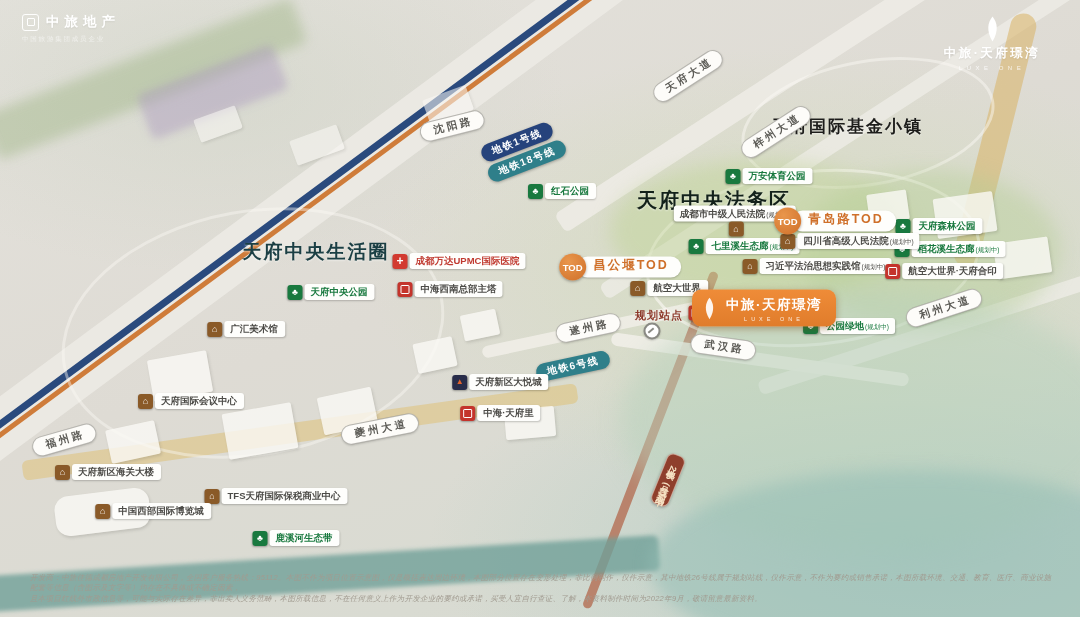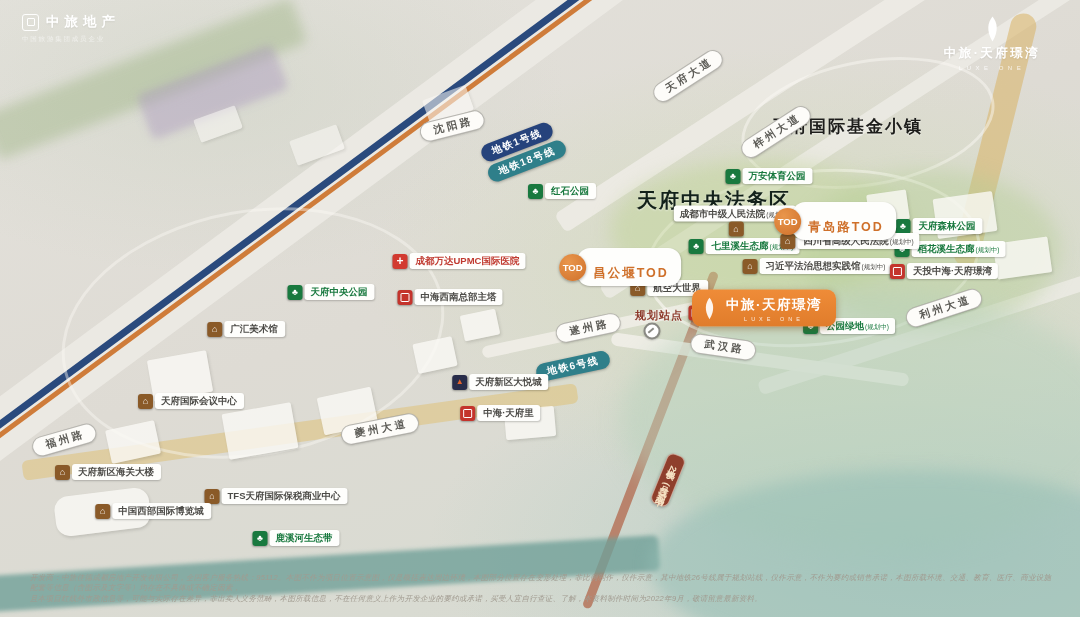--- a/index.html
+++ b/index.html
@@ -43,21 +43,21 @@
   .poi.n .ic{background:#282c49;color:#e0622c;font-size:8px;}
   .poi.h .ic{background:#d23a30;font-size:12px;font-weight:800;}
   .poi.h .pill{color:#c03a30;}
   .poi.icr .ic{margin-right:0;margin-left:2px;order:2;}
   
   .tod{position:absolute;display:flex;align-items:center;transform:translate(-50%,-50%);}
   .tod .badge{width:27px;height:27px;border-radius:50%;z-index:2;flex:none;
               background:radial-gradient(circle at 35% 30%,#e9964c,#cf702a);color:#fff;
               font-weight:800;font-size:9.5px;display:flex;align-items:center;justify-content:center;
               box-shadow:0 1px 3px rgba(0,0,0,.35);}
-  .tod .pill{background:#fefefc;border-radius:13px;padding:17px 12px 4px 16px;margin-left:-9px;
+  .tod .pill{background:#fefefc;border-radius:13px;padding:0 12px 4px 16px;margin-left:-9px;
              color:#cf702a;font-weight:800;font-size:12.5px;letter-spacing:2px;white-space:nowrap;
              box-shadow:0 1px 2px rgba(0,0,0,.22);}
   
   .banner{position:absolute;transform:translate(-50%,-50%);background:linear-gradient(#ef8c38,#e07c2b);
           border-radius:9px;padding:6px 14px 5px 34px;color:#fff;text-align:center;
           box-shadow:0 2px 7px rgba(120,70,20,.45);}
   .banner .nm{font-size:13.5px;font-weight:800;letter-spacing:1.5px;white-space:nowrap;}
   .banner .sub{font-size:5.5px;letter-spacing:4px;color:rgba(255,255,255,.85);margin-top:2px;}
   .banner svg{position:absolute;left:11px;top:50%;transform:translateY(-50%);}
   
@@ -134,20 +134,21 @@
     <div class="tg">中国旅游集团成员企业</div>
   </div>
   <div class="logo-r">
     <svg width="15" height="26" viewBox="0 0 24 40" style="display:block;margin:0 auto;">
       <path d="M12 0 C20 10 22 23 12 40 C2 23 4 10 12 0 Z" fill="#ffffff"></path>
     </svg>
     <div class="nm">中旅·天府璟湾</div>
     <div class="sub">LUXE ONE</div>
   </div>
 
+  <div class="area ctr" style="left:316px;top:252px;font-size:19px;color:#1b3f44;">天府中央生活圈</div>
   <div class="area ctr" style="left:714px;top:200px;font-size:20px;color:#13211a;">天府中央法务区</div>
   <div class="area ctr" style="left:847px;top:126px;font-size:17px;color:#1d1d1b;">天府国际基金小镇</div>
 
   <div class="road" style="left:452px;top:126px;transform:translate(-50%,-50%) rotate(-14deg);">沈阳路</div>
   <div class="road" style="left:688px;top:76px;transform:translate(-50%,-50%) rotate(-33deg);">天府大道</div>
   <div class="road" style="left:776px;top:132px;transform:translate(-50%,-50%) rotate(-33deg);">梓州大道</div>
   <div class="road" style="left:588px;top:328px;transform:translate(-50%,-50%) rotate(-12deg);">遂州路</div>
   <div class="road" style="left:723px;top:347px;transform:translate(-50%,-50%) rotate(8deg);">武汉路</div>
   <div class="road" style="left:944px;top:308px;transform:translate(-50%,-50%) rotate(-18deg);">利州大道</div>
   <div class="road" style="left:64px;top:440px;transform:translate(-50%,-50%) rotate(-16deg);">福州路</div>
@@ -272,42 +273,42 @@
       </span>
   </div>
   <div class="poi b" style="left:153px;top:511px;">
     <span class="ic">⌂</span>
     <span class="pill">
         <span>中国西部国际博览城</span>
         <span class="sfx"></span>
       </span>
   </div>
 
-  <div class="poi r" style="left:450px;top:297px;justify-content:space-between;">
+  <div class="poi r" style="left:450px;top:289px;justify-content:space-between;">
     <span class="ic">
         <span class="sq"></span>
       </span>
     <span class="pill">
         <span>中海西南总部主塔</span>
       </span>
   </div>
   <div class="poi r" style="left:500px;top:413px;">
     <span class="ic">
         <span class="sq"></span>
       </span>
     <span class="pill">
         <span>中海·天府里</span>
       </span>
   </div>
   <div class="poi r" style="left:944px;top:271px;">
     <span class="ic">
         <span class="sq"></span>
       </span>
     <span class="pill">
-        <span>天投中海·天府璟湾</span>
+        <span>航空大世界·天府合印</span>
       </span>
   </div>
   <div class="poi n" style="left:500px;top:382px;">
     <span class="ic">▲</span>
     <span class="pill">
         <span>天府新区大悦城</span>
       </span>
   </div>
 
   <div class="poi h" style="left:459px;top:261px;">

